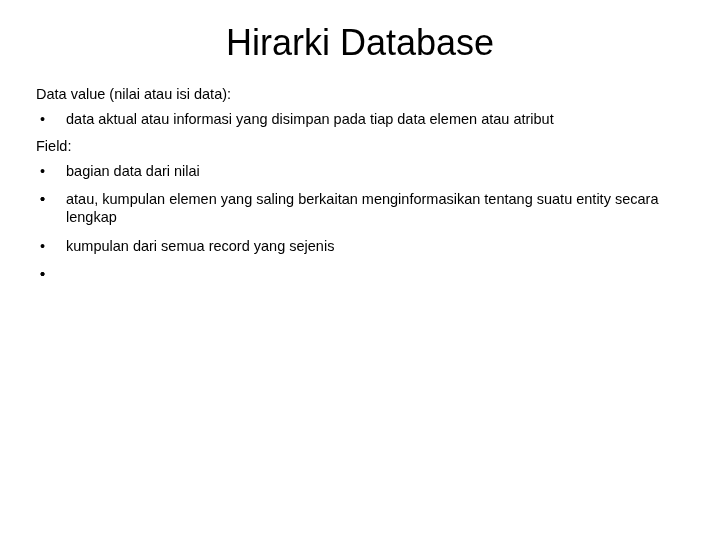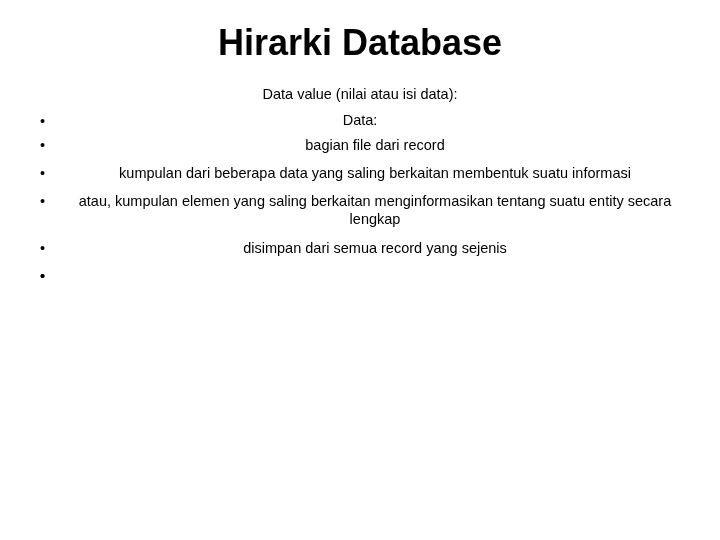--- a/index.html
+++ b/index.html
@@ -1,26 +1,26 @@
 <!DOCTYPE html>
 <html><head>
 <meta charset="utf-8">
 <style>
-  * { margin: 0; padding: 0; box-sizing: border-box; text-align: center; }
+  * { margin: 0; padding: 0; box-sizing: border-box; }
   body {
     width: 720px;
     height: 540px;
     background: #ffffff;
     font-family: Arial, Helvetica, sans-serif;
     color: #000000;
     padding: 18px 36px 20px 36px;
   }
   .title {
     font-size: 36px;
-    font-weight: 700;
+    font-weight: 400;
     text-align: center;
     margin-bottom: 22px;
     margin-top: 4px;
   }
   .section-heading {
     font-size: 14.5px;
     font-weight: 400;
     margin-top: 10px;
     margin-bottom: 8px;
   }
@@ -42,41 +42,41 @@
   }
 </style>
 </head>
 <body>
 
 <h1 class="title">Hirarki Database</h1>
 
 <div>
   <div class="section-heading">Data value (nilai atau isi data):</div>
   <ul>
-    <li><span class="bullet">•</span></li>
+    <li><span class="bullet">•</span><span>data aktual atau informasi yang disimpan pada tiap data elemen atau atribut</span></li>
   </ul>
 </div>
 
 <div>
-  <div class="section-heading">Data:</div>
+  <div class="section-heading">Field:</div>
   <ul>
-    <li><span class="bullet">•</span><span>bagian file dari record</span></li>
+    <li><span class="bullet">•</span><span>bagian data dari nilai</span></li>
   </ul>
 </div>
 
 <div>
   <ul>
-    <li><span class="bullet">•</span><span>kumpulan dari beberapa data yang saling berkaitan membentuk suatu informasi</span></li>
+    <li><span class="bullet">•</span></li>
     <li><span class="bullet">•</span><span>atau, kumpulan elemen yang saling berkaitan menginformasikan tentang suatu entity secara lengkap</span></li>
   </ul>
 </div>
 
 <div>
   <ul>
-    <li><span class="bullet">•</span><span>disimpan dari semua record yang sejenis</span></li>
+    <li><span class="bullet">•</span><span>kumpulan dari semua record yang sejenis</span></li>
     <li><span class="bullet">•</span></li>
   </ul>
 </div>
 
 <div>
   <ul>
     <li><span class="bullet">•</span></li>
   </ul>
 </div>
 

